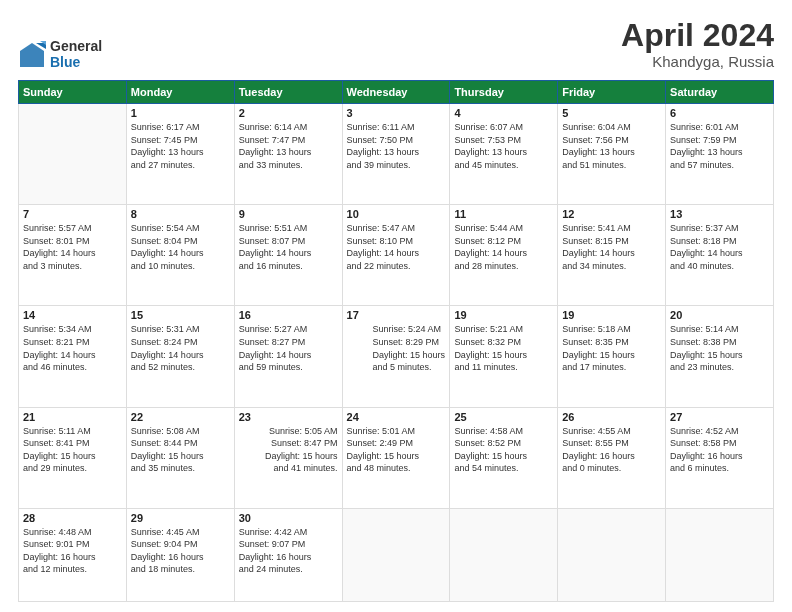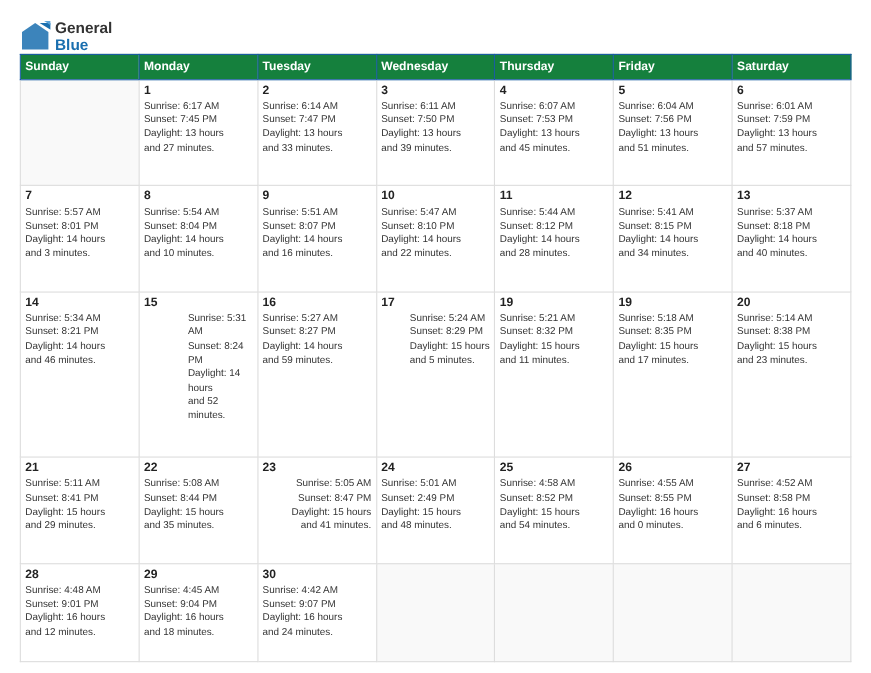--- a/index.html
+++ b/index.html
@@ -14,20 +14,21 @@
       width: 792px;
       height: 612px;
       padding: 18px 18px 10px 18px;
       display: flex;
       flex-direction: column;
     }
     .header {
       display: flex;
       justify-content: space-between;
       align-items: flex-end;
+      margin-bottom: 10px;
     }
     .logo {
       display: flex;
       align-items: center;
       gap: 4px;
     }
     .logo-text {
       display: flex;
       flex-direction: column;
       line-height: 1.1;
@@ -111,20 +112,24 @@
       <svg class="logo-icon" viewBox="0 0 28 28">
         <polygon points="14,2 26,10 26,26 2,26 2,10" fill="#1a6faf" opacity="0.85"></polygon>
         <polygon points="18,2 28,8 28,2" fill="#1a6faf"></polygon>
         <polygon points="22,0 28,4 28,0" fill="#5ba3d9"></polygon>
       </svg>
       <div class="logo-text">
         <span class="logo-general">General</span>
         <span class="logo-blue">Blue</span>
       </div>
     </div>
+    <div class="title-block">
+      <div class="title-month">April 2024</div>
+      <div class="title-location">Khandyga, Russia</div>
+    </div>
   </div>
 
   <table class="calendar">
     <thead>
       <tr>
         <th>Sunday</th>
         <th>Monday</th>
         <th>Tuesday</th>
         <th>Wednesday</th>
         <th>Thursday</th>
@@ -232,21 +237,21 @@
         <tr>
           <td>
             <span class="day-number">14</span>
             <div class="cell-info" style="white-space: pre-line;">Sunrise: 5:34 AM
 Sunset: 8:21 PM
 Daylight: 14 hours
 and 46 minutes.</div>
           </td>
           <td>
             <span class="day-number">15</span>
-            <div class="cell-info" style="white-space: pre-line; margin-left: 40px;">Sunrise: 5:31 AM
+            <div class="cell-info" style="white-space: pre-line;">Sunrise: 5:31 AM
 Sunset: 8:24 PM
 Daylight: 14 hours
 and 52 minutes.</div>
           </td>
           <td>
             <span class="day-number">16</span>
             <div class="cell-info" style="white-space: pre-line;">Sunrise: 5:27 AM
 Sunset: 8:27 PM
 Daylight: 14 hours
 and 59 minutes.</div>

